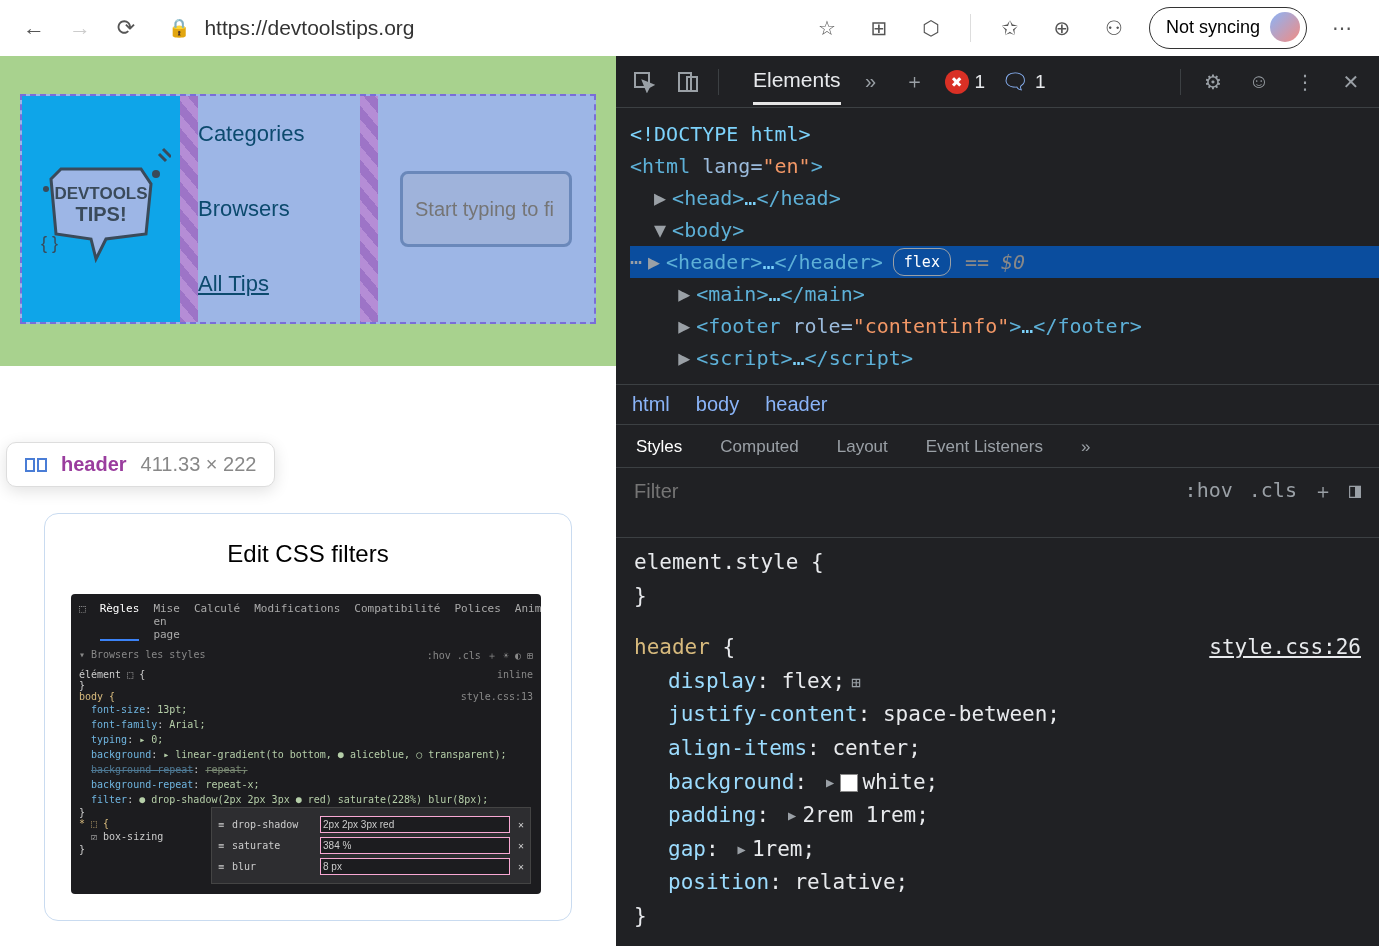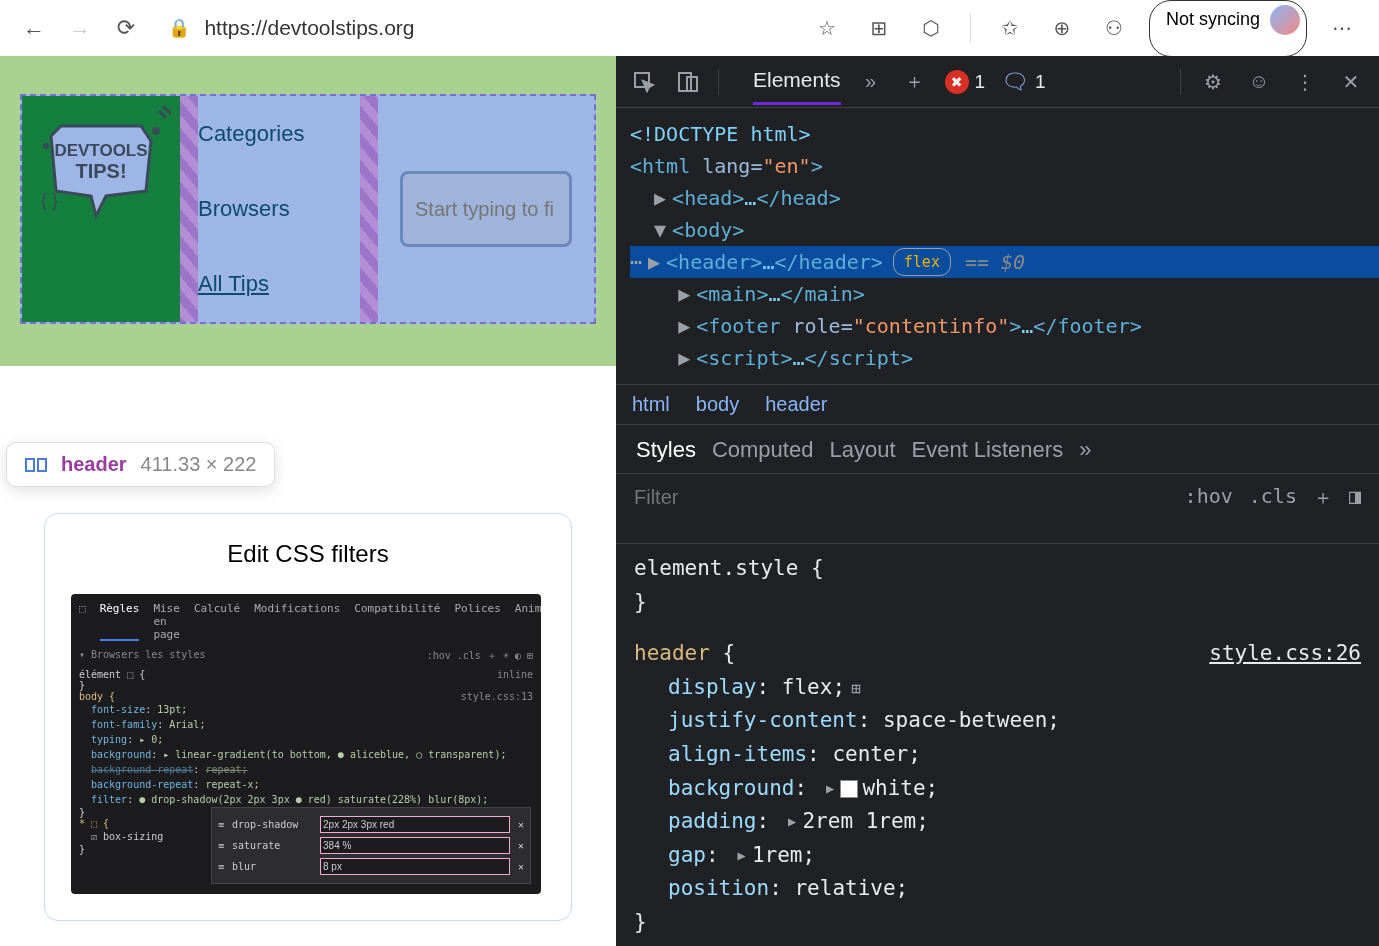--- a/index.html
+++ b/index.html
@@ -6,32 +6,32 @@
 body { font-family: -apple-system, BlinkMacSystemFont, "Segoe UI", Arial, sans-serif; background: #fff; width: 1379px; height: 946px; overflow: hidden; }
 
 
 .browser-bar { height: 56px; display: flex; align-items: center; padding: 0 20px; gap: 18px; background: #fff; }
 .nav-btn { width: 28px; height: 28px; display: flex; align-items: center; justify-content: center; border: none; background: none; color: #555; font-size: 22px; cursor: pointer; }
 .nav-btn.disabled { color: #ccc; }
 .url-area { flex: 1; display: flex; align-items: center; gap: 14px; padding: 0 10px; font-size: 21px; color: #333; }
 .lock-ic { color: #666; font-size: 18px; }
 .star-btn, .icon-btn { width: 34px; height: 34px; display: flex; align-items: center; justify-content: center; color: #555; font-size: 20px; border: none; background: none; cursor: pointer; }
 .sep { width: 1px; height: 28px; background: #ddd; margin: 0 4px; }
-.sync-pill { display: flex; align-items: center; gap: 10px; border: 1.5px solid #333; border-radius: 22px; padding: 4px 6px 21px 16px; font-size: 18px; }
+.sync-pill { display: flex; align-items: center; gap: 10px; border: 1.5px solid #333; border-radius: 22px; padding: 4px 6px 6px 16px; font-size: 18px; }
 .avatar { width: 30px; height: 30px; border-radius: 50%; background: linear-gradient(135deg,#8ab4f8,#f28b82); }
 
 
 .main { display: flex; height: calc(946px - 56px); }
 .page-side { width: 616px; background: #fff; position: relative; overflow: hidden; }
 .devtools-side { flex: 1; background: #202124; color: #e8eaed; display: flex; flex-direction: column; font-family: 'Segoe UI', Arial, sans-serif; }
 
 
 .green-hdr { background: #a8d28e; padding: 38px 20px 42px; }
 .flex-box { border: 2.5px dashed #7a6dd9; background: #9db6e6; display: flex; align-items: center; height: 230px; }
-.logo-cell { width: 176px; height: 100%; display:flex; justify-content:center; background: #15803d; border-right: 18px solid; border-image: repeating-linear-gradient(45deg,#b58dd6 0 8px,#9d74c7 8px 16px) 18; }
+.logo-cell { width: 176px; height: 100%; display:flex; align-items:center; justify-content:center; background: #0ea5e9; border-right: 18px solid; border-image: repeating-linear-gradient(45deg,#b58dd6 0 8px,#9d74c7 8px 16px) 18; }
 .logo-svg { width:140px; height:140px; }
 .menu-cell { width: 180px; height: 100%; display: flex; flex-direction: column; justify-content: space-around; font-size: 22px; color: #0c4a6e; border-right: 18px solid; border-image: repeating-linear-gradient(45deg,#b58dd6 0 8px,#9d74c7 8px 16px) 18; }
 .menu-cell .underline { text-decoration: underline; }
 .search-cell { flex:1; height:100%; display:flex; align-items:center; justify-content:center; padding: 0 10px; }
 .search-inp { width: 172px; height: 76px; border: 3px solid #6a88ba; border-radius: 8px; background: rgba(160,178,214,.7); font-size: 20px; padding: 0 12px; color: #5a6b8c; }
 
 .tooltip { position:absolute; top: 386px; left: 6px; background:#fff; border:1px solid #ddd; border-radius:10px; box-shadow: 0 4px 16px rgba(0,0,0,.12); padding: 10px 18px; display:flex; align-items:center; gap:14px; font-size:20px; }
 .flex-ic { width:22px; height:22px; display:inline-flex; }
 .tt-name { color:#9a3d9e; font-weight:700; }
 .tt-dim { color:#888; }
@@ -47,43 +47,43 @@
 .prop { color:#6fb5e0; } .val { color:#b5cea8; }
 .filter-popup { position:absolute; bottom:10px; left:140px; right:10px; background:#2d2d30; border:1px solid #444; padding:6px; }
 .fp-row { display:flex; align-items:center; gap:8px; font-size:10px; color:#ccc; padding:2px 0; }
 .fp-row input { flex:1; background:#1c1c1f; border:1px solid #f9a8d4; color:#ccc; font-size:10px; padding:2px; }
 
 
 .dt-top { height: 52px; display:flex; align-items:center; padding: 0 14px; gap:16px; border-bottom:1px solid #3c4043; }
 .dt-ic { width:28px; height:28px; display:flex; align-items:center; justify-content:center; color:#9aa0a6; font-size:20px; cursor:pointer; }
 .dt-tabs { display:flex; gap:22px; margin-left:18px; }
 .dt-tab { font-size:21px; color:#e8eaed; padding:10px 0; }
-.dt-tab.act { border-bottom: 3px solid #6d28d9; }
+.dt-tab.act { border-bottom: 3px solid #e5e5e5; }
 .badge { display:flex; align-items:center; gap:6px; font-size:19px; }
 .badge-err { background:#d93025; color:#fff; border-radius:50%; width:24px; height:24px; display:flex; align-items:center; justify-content:center; font-size:14px; }
 .badge-msg { color:#8ab4f8; font-size:22px; }
 .dt-right { margin-left:auto; display:flex; align-items:center; gap:18px; }
 
 
 .dom { padding: 10px 0 10px 14px; font-family: Consolas, Menlo, monospace; font-size: 20px; line-height: 1.6; flex: 0 0 auto; }
 .dom-row { white-space: pre; }
 .dom-row .tag { color:#5db0d7; }
 .dom-row .attr { color:#9bbbdc; }
 .dom-row .aval { color:#f29766; }
 .dom-row .punc { color:#7dd3fc; }
 .arrow { color:#9aa0a6; display:inline-block; width:18px; cursor:pointer; }
 .dom-sel { background:#0a4d9e; display:flex; align-items:center; }
-.flex-pill { font-size:15px; border:1px solid #9aa0a6; border-radius:11px; padding:1px 10px; margin-left:10px; color:#eab308; }
+.flex-pill { font-size:15px; border:1px solid #9aa0a6; border-radius:11px; padding:1px 10px; margin-left:10px; color:#ffffff; }
 .hint { color:#888; margin-left:14px; font-style: italic; }
 .ell { color:#9aa0a6; margin-right:6px; }
 
 .crumb { padding: 8px 16px; font-size:20px; color:#8ab4f8; display:flex; gap:26px; border-top:1px solid #3c4043; }
 
 
-.side-tabs { display:flex; gap:16px; padding: 12px 20px 0; font-size:22px; border-top:1px solid #3c4043; }
+.side-tabs { display:flex; gap:38px; padding: 12px 20px 0; font-size:17px; border-top:1px solid #3c4043; }
 .side-tab { color:#9aa0a6; padding-bottom:10px; cursor:pointer; }
 .side-tab.act { color:#fff; }
 
 .filter-row { display:flex; align-items:center; padding: 10px 18px; gap:14px; border-top:1px solid #3c4043; font-size:20px; color:#9aa0a6; }
 .filter-row input { background:none; border:none; color:#9aa0a6; font-size:20px; flex:1; outline:none; }
 .filter-right { display:flex; gap:16px; font-family: Consolas, monospace; margin-left: 16px; }
 
 .css-pane { flex:1; overflow:auto; font-family: Consolas, Menlo, monospace; font-size:21px; line-height:1.6; padding: 8px 18px; border-top: 1px solid #3c4043; margin-top: 22px; }
 .rule { margin-bottom: 18px; }
 .rule-head { display:flex; justify-content:space-between; }

